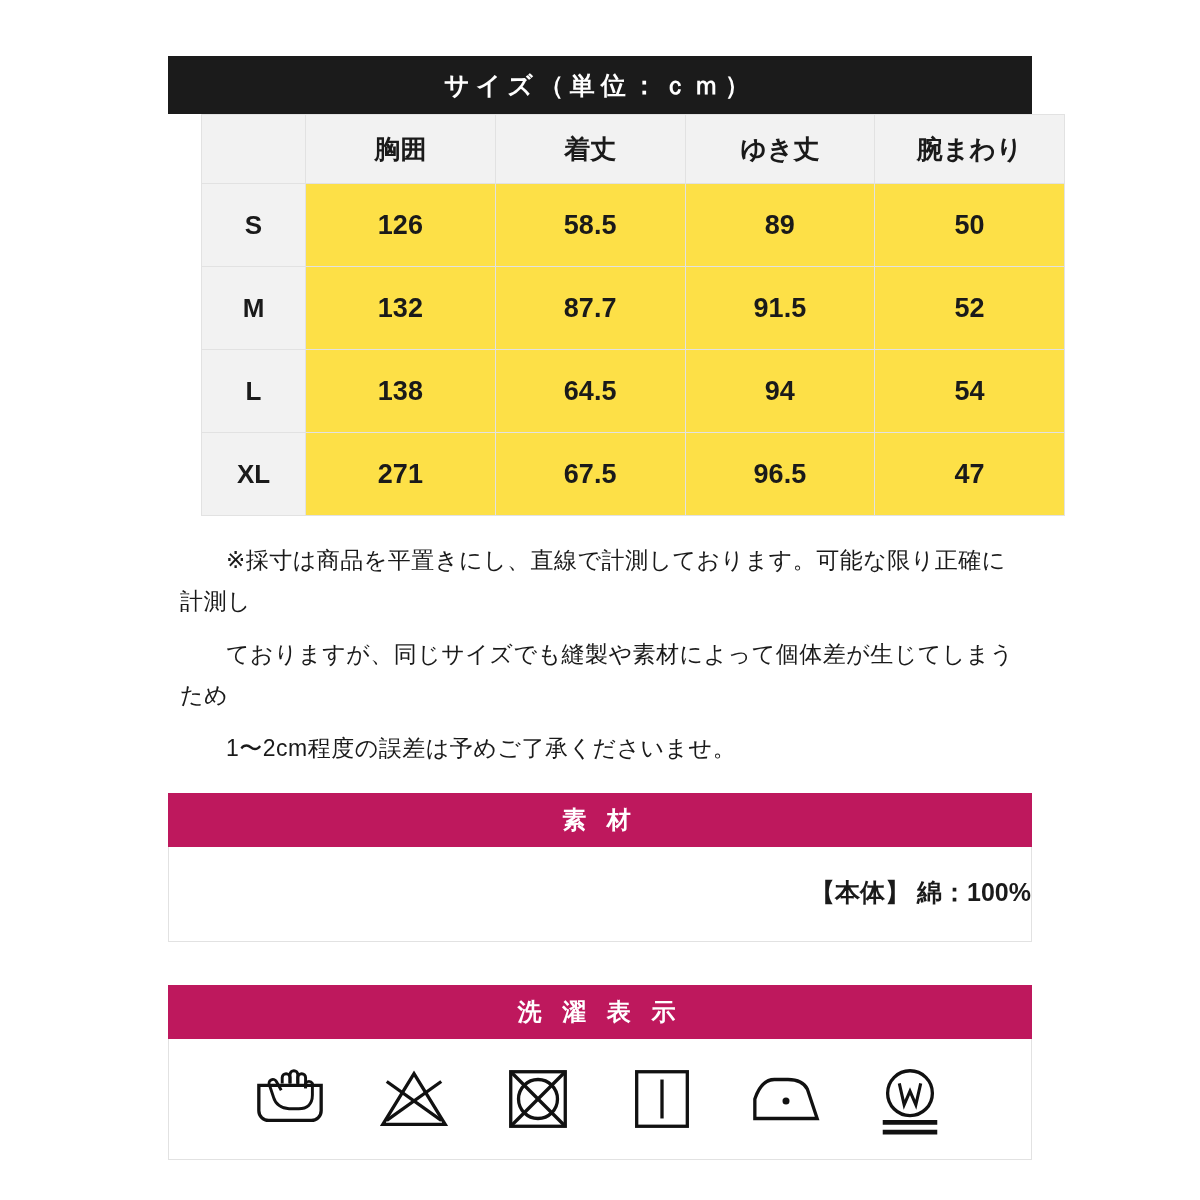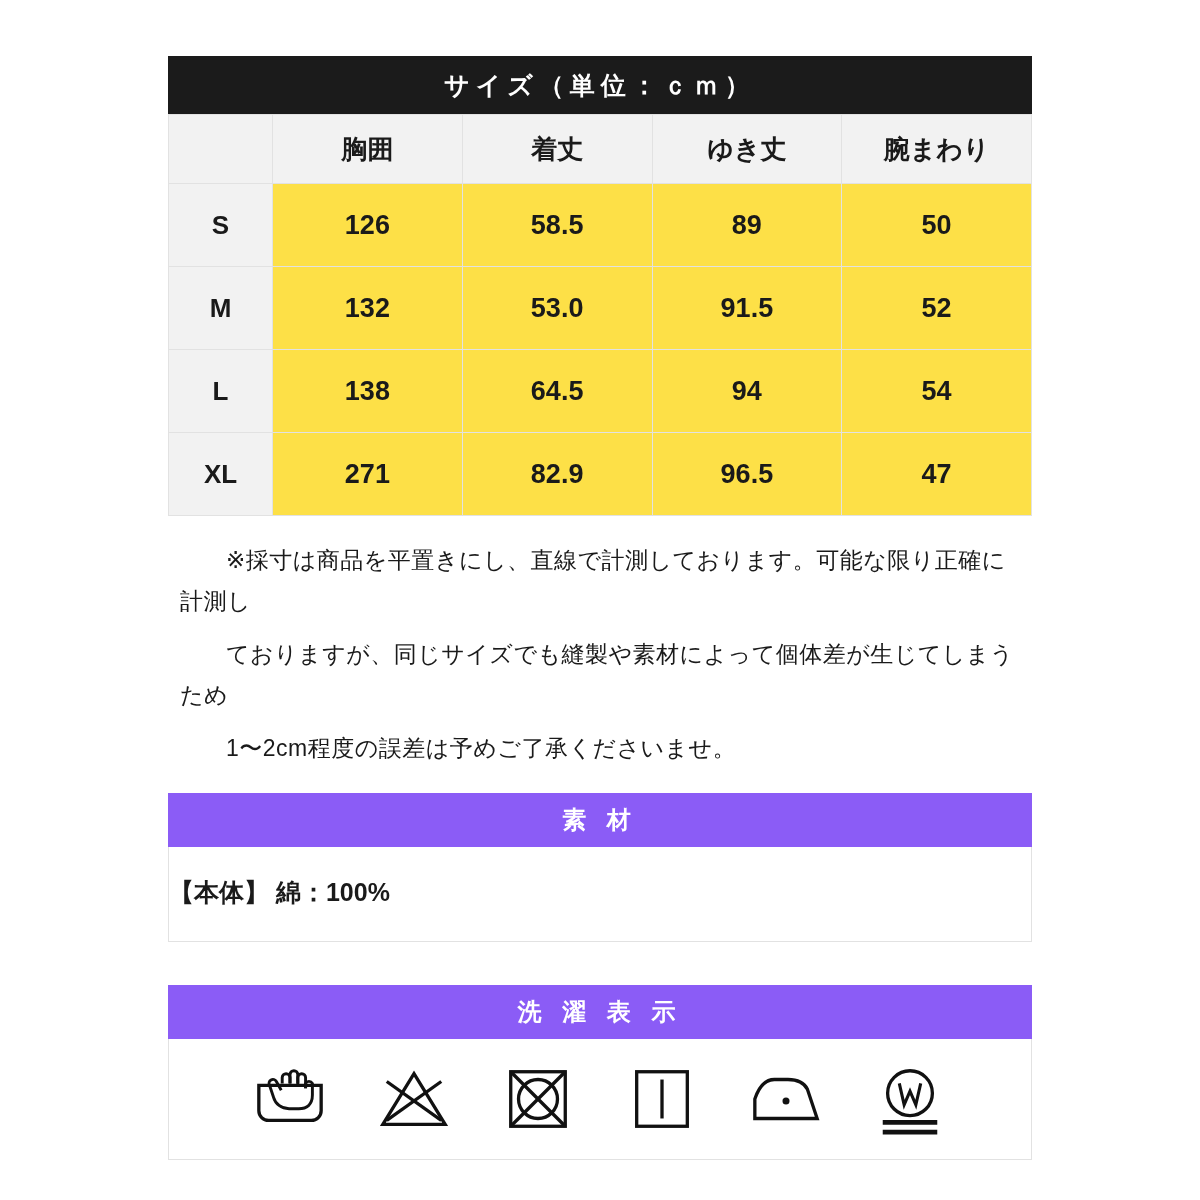--- a/index.html
+++ b/index.html
@@ -36,20 +36,21 @@
     align-items: center;
     justify-content: center;
     font-size: 25px;
     letter-spacing: 6px;
     font-weight: 700;
   }
   table.size-table {
     width: 100%;
     border-collapse: collapse;
     table-layout: fixed;
+    margin-left: 33px;
   }
   table.size-table th,
   table.size-table td {
     border: 1px solid #e2e2e2;
     text-align: center;
     font-size: 27px;
     color: #1a1a1a;
     font-weight: 700;
     height: 80px;
     background: #fde047;
@@ -83,36 +84,36 @@
   .note .indent { text-indent: 2em; }
 
   
   .material-block {
     position: absolute;
     left: 168px;
     top: 793px;
     width: 864px;
   }
   .block-header {
-    background: #8b5cf6;
+    background: #be185d;
     color: #ffffff;
     height: 54px;
     display: flex;
     align-items: center;
     justify-content: center;
     font-size: 24px;
     letter-spacing: 7px;
     font-weight: 700;
   }
   .block-body {
     border: 1px solid #e2e2e2;
     border-top: none;
     background: #ffffff;
     padding: 22px 0 26px 0;
-    text-align: left;
+    text-align: right;
   }
   .block-body .line {
     font-size: 25px;
     line-height: 1.85;
     font-weight: 700;
     color: #1a1a1a;
   }
 
   
   .wash-block {
@@ -165,35 +166,35 @@
         <tr>
           <th>S</th>
           <td>126</td>
           <td>58.5</td>
           <td>89</td>
           <td>50</td>
         </tr>
         <tr>
           <th>M</th>
           <td>132</td>
-          <td>53.0</td>
+          <td>87.7</td>
           <td>91.5</td>
           <td>52</td>
         </tr>
         <tr>
           <th>L</th>
           <td>138</td>
           <td>64.5</td>
           <td>94</td>
           <td>54</td>
         </tr>
         <tr>
           <th>XL</th>
           <td>271</td>
-          <td>82.9</td>
+          <td>67.5</td>
           <td>96.5</td>
           <td>47</td>
         </tr>
       </tbody>
     </table>
   </section>
 
   <div class="note">
     <p class="indent">※採寸は商品を平置きにし、直線で計測しております。可能な限り正確に計測し</p>
     <p class="indent">ておりますが、同じサイズでも縫製や素材によって個体差が生じてしまうため</p>

